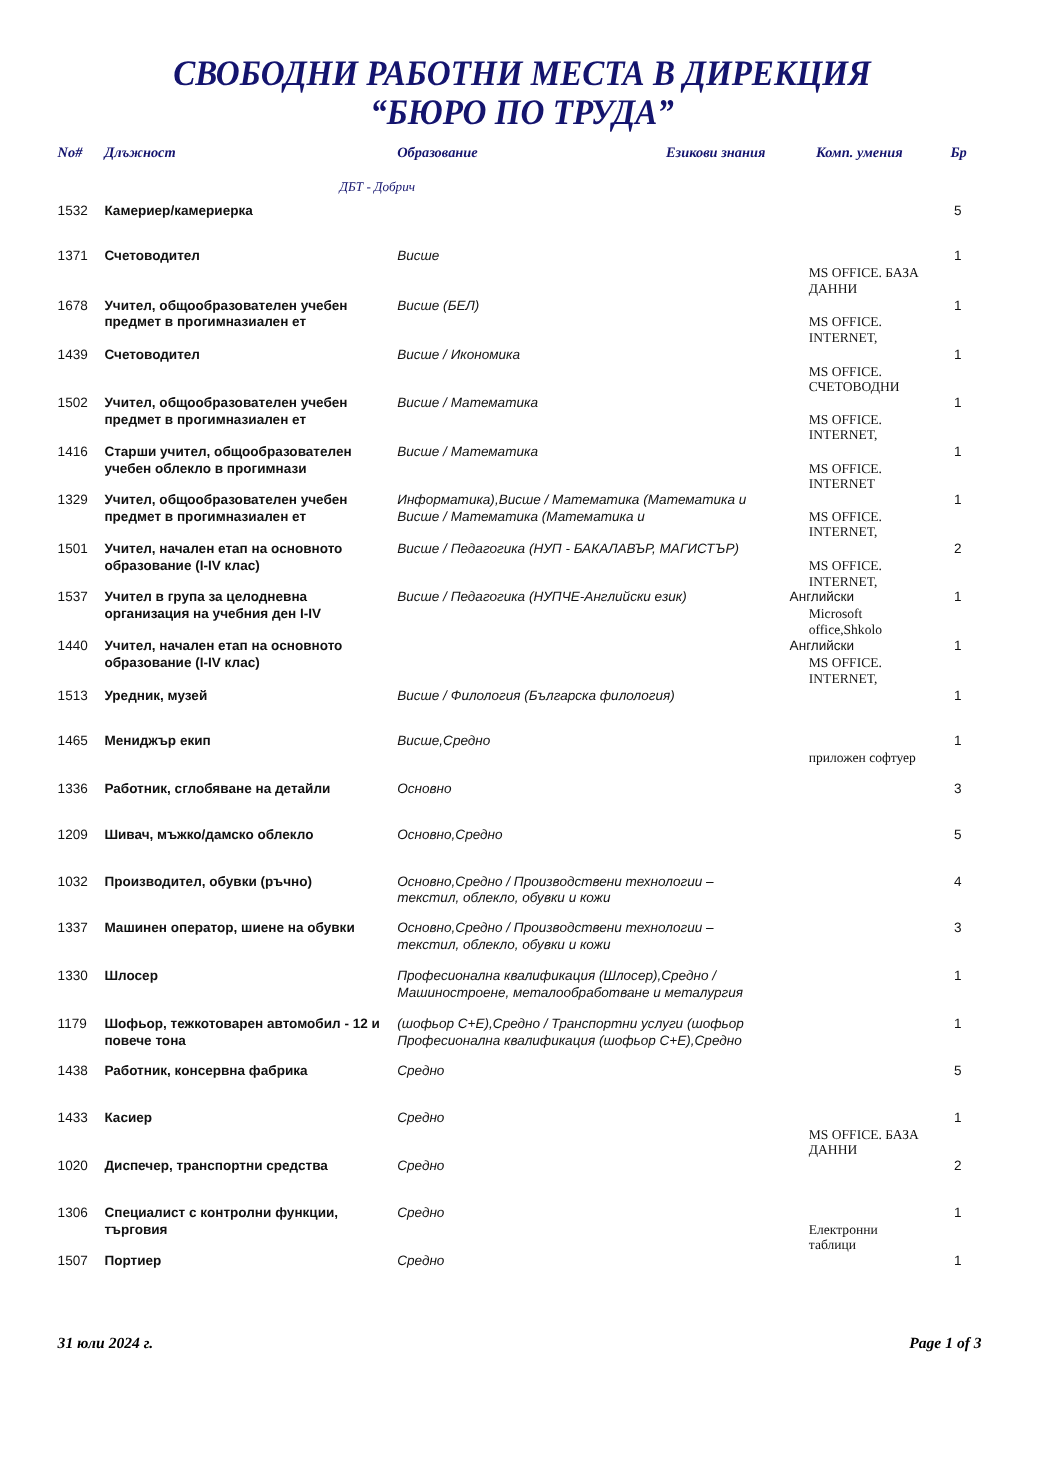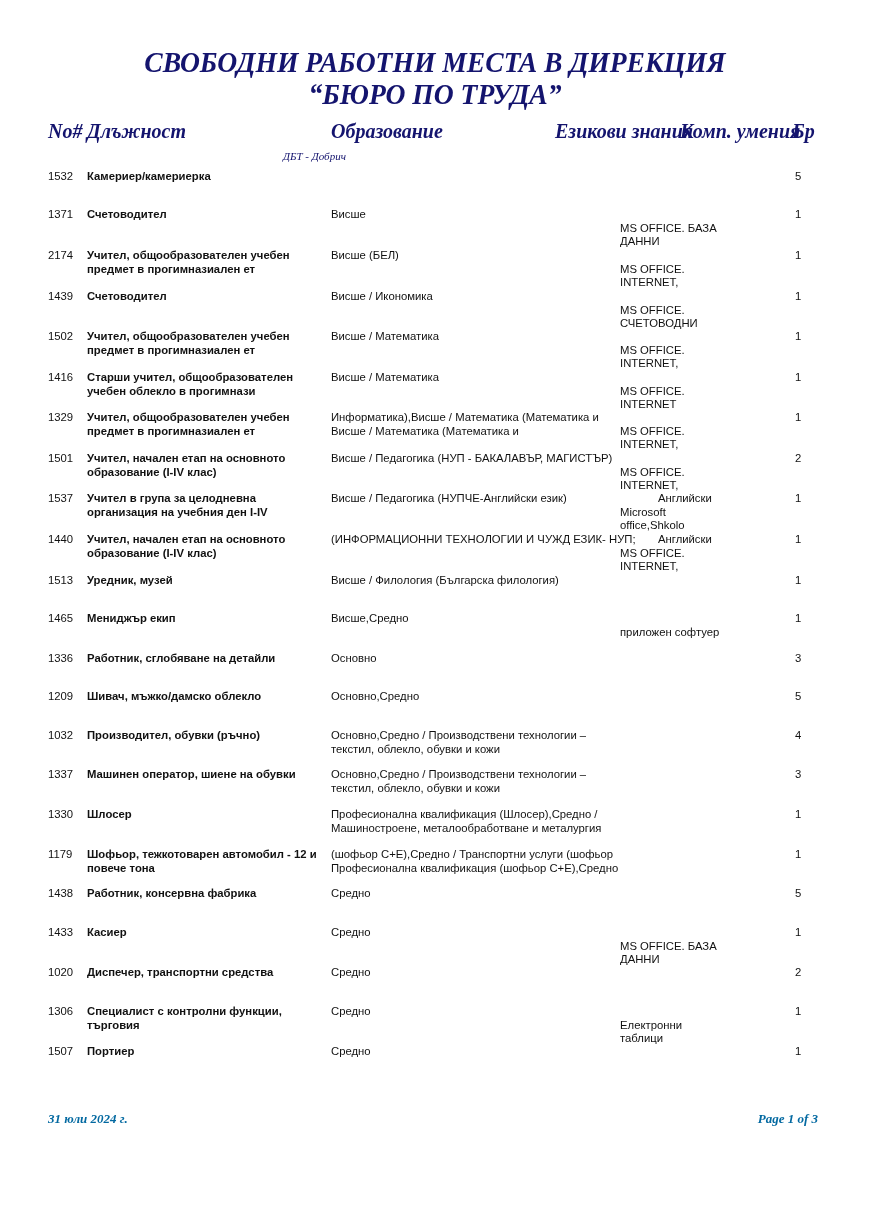--- a/index.html
+++ b/index.html
@@ -1,31 +1,31 @@
 <!DOCTYPE html>
 <html><head>
 <meta charset="utf-8">
 <style>
   html, body { margin: 0; padding: 0; background: #ffffff; }
   body { width: 870px; height: 1230px; position: relative; overflow: hidden; font-family: "Liberation Sans", sans-serif; color: #111; }
   .title { position: absolute; left: 0; width: 870px; text-align: center; font-family: "Liberation Serif", serif; font-style: italic; font-weight: bold; color: #14146e; font-size: 30px; line-height: 32px; transform: scaleX(0.92); }
   .t1 { top: 46px; }
   .t2 { top: 78px; }
-  .hdr { position: absolute; top: 120px; font-family: "Liberation Serif", serif; font-style: italic; font-weight: bold; color: #14146e; font-size: 20px; }
+  .hdr { position: absolute; top: 120px; font-family: "Liberation Serif", serif; font-style: italic; font-weight: bold; color: #14146e; font-size: 12px; }
   .region { position: absolute; top: 150px; left: 283px; font-family: "Liberation Serif", serif; font-style: italic; color: #14146e; font-size: 11px; }
   .row { position: absolute; left: 0; width: 870px; font-size: 11.3px; line-height: 13.5px; }
   .row .c { position: absolute; top: 0; }
   .num { left: 48px; }
   .pos { left: 87px; width: 235px; font-weight: bold; }
-  .edu { left: 331px; width: 320px; }
+  .edu { left: 331px; width: 320px; font-style: italic; }
   .lang { left: 658px; width: 110px; }
-  .comp { left: 620px; width: 110px; top: 13.5px !important; }
+  .comp { left: 674px; width: 110px; top: 13.5px !important; font-family: Liberation Serif, serif; }
   .cnt { left: 795px; }
   .line { display: block; white-space: nowrap; }
-  .footer { position: absolute; top: 1111px; font-family: "Liberation Serif", serif; font-style: italic; font-weight: bold; color: #0369a1; font-size: 13px; }
+  .footer { position: absolute; top: 1111px; font-family: "Liberation Serif", serif; font-style: italic; font-weight: bold; color: #000000; font-size: 13px; }
 </style>
 </head>
 <body>
 
 <div>
   <div class="title t1">СВОБОДНИ РАБОТНИ МЕСТА В ДИРЕКЦИЯ</div>
   <div class="title t2">“БЮРО ПО ТРУДА”</div>
 </div>
 
 <div>
@@ -59,21 +59,21 @@
         <span class="line">Висше</span>
       </div>
       <div class="c lang"></div>
       <div class="c comp">
         <span class="line">MS OFFICE. БАЗА</span>
         <span class="line">ДАННИ</span>
       </div>
       <div class="c cnt">1</div>
     </div>
     <div class="row" style="top: 249px;">
-      <div class="c num">2174</div>
+      <div class="c num">1678</div>
       <div class="c pos">
         <span class="line">Учител, общообразователен учебен</span>
         <span class="line">предмет в прогимназиален ет</span>
       </div>
       <div class="c edu">
         <span class="line">Висше (БЕЛ)</span>
       </div>
       <div class="c lang"></div>
       <div class="c comp">
         <span class="line">MS OFFICE.</span>
@@ -179,21 +179,20 @@
       </div>
       <div class="c cnt">1</div>
     </div>
     <div class="row" style="top: 533px;">
       <div class="c num">1440</div>
       <div class="c pos">
         <span class="line">Учител, начален етап на основното</span>
         <span class="line">образование (I-IV клас)</span>
       </div>
       <div class="c edu">
-        <span class="line">(ИНФОРМАЦИОННИ ТЕХНОЛОГИИ И ЧУЖД ЕЗИК- НУП;</span>
       </div>
       <div class="c lang">
         <span class="line">Английски</span>
       </div>
       <div class="c comp">
         <span class="line">MS OFFICE.</span>
         <span class="line">INTERNET,</span>
       </div>
       <div class="c cnt">1</div>
     </div>

